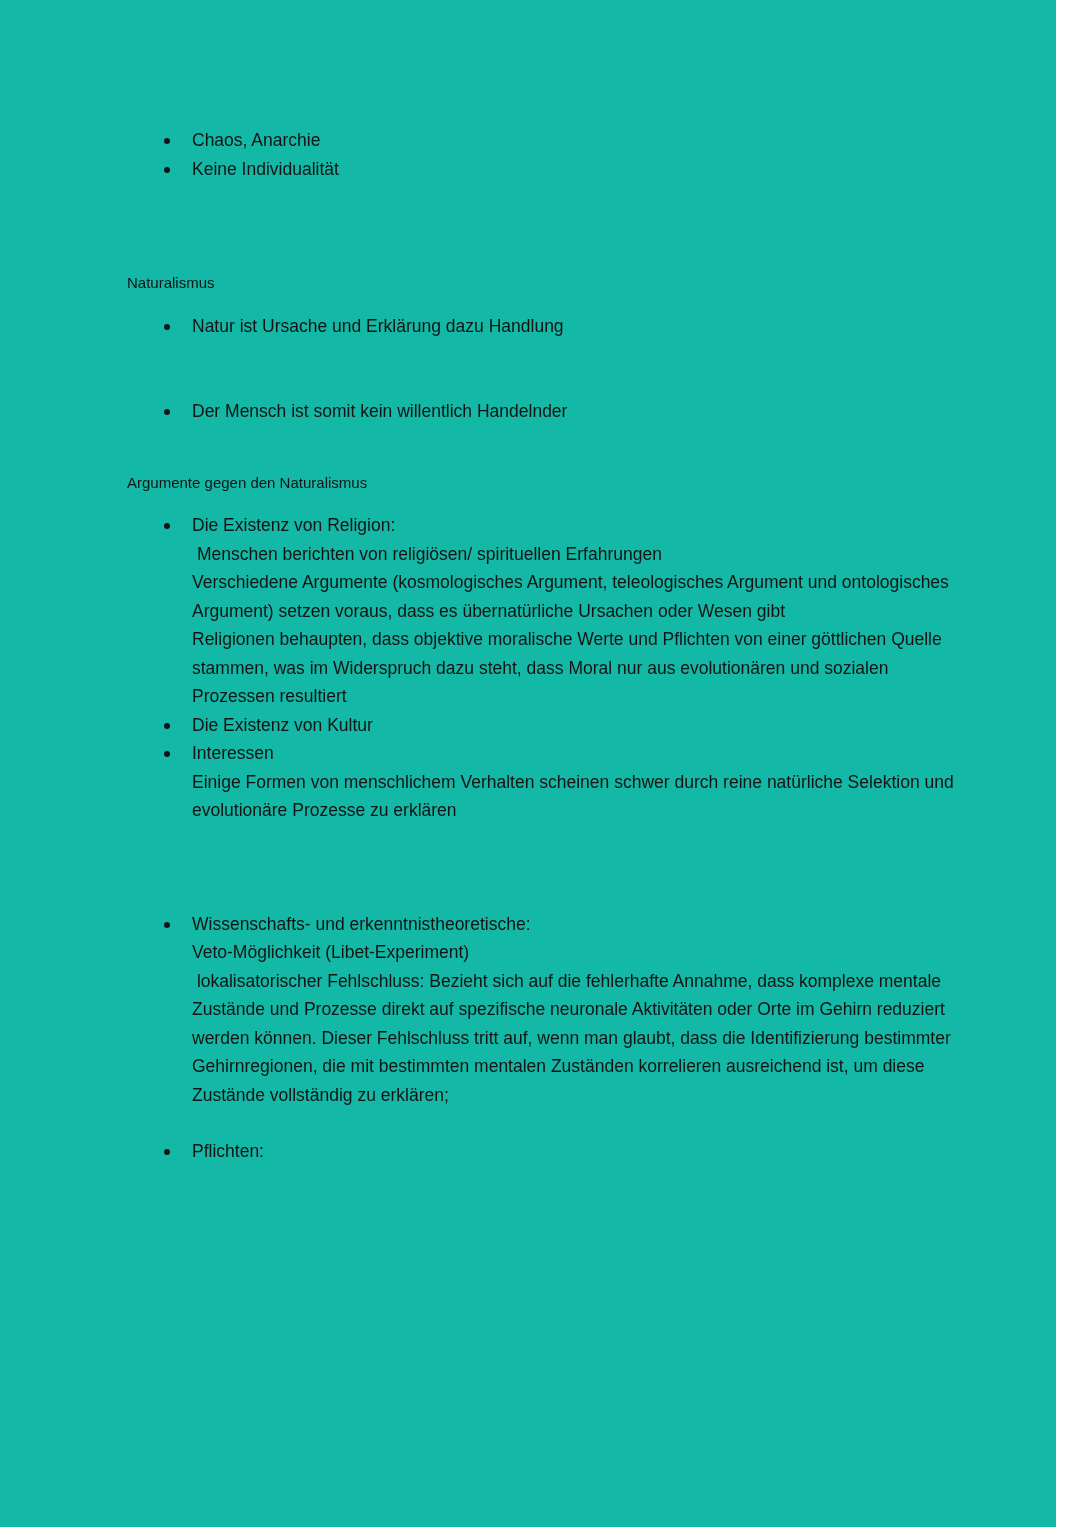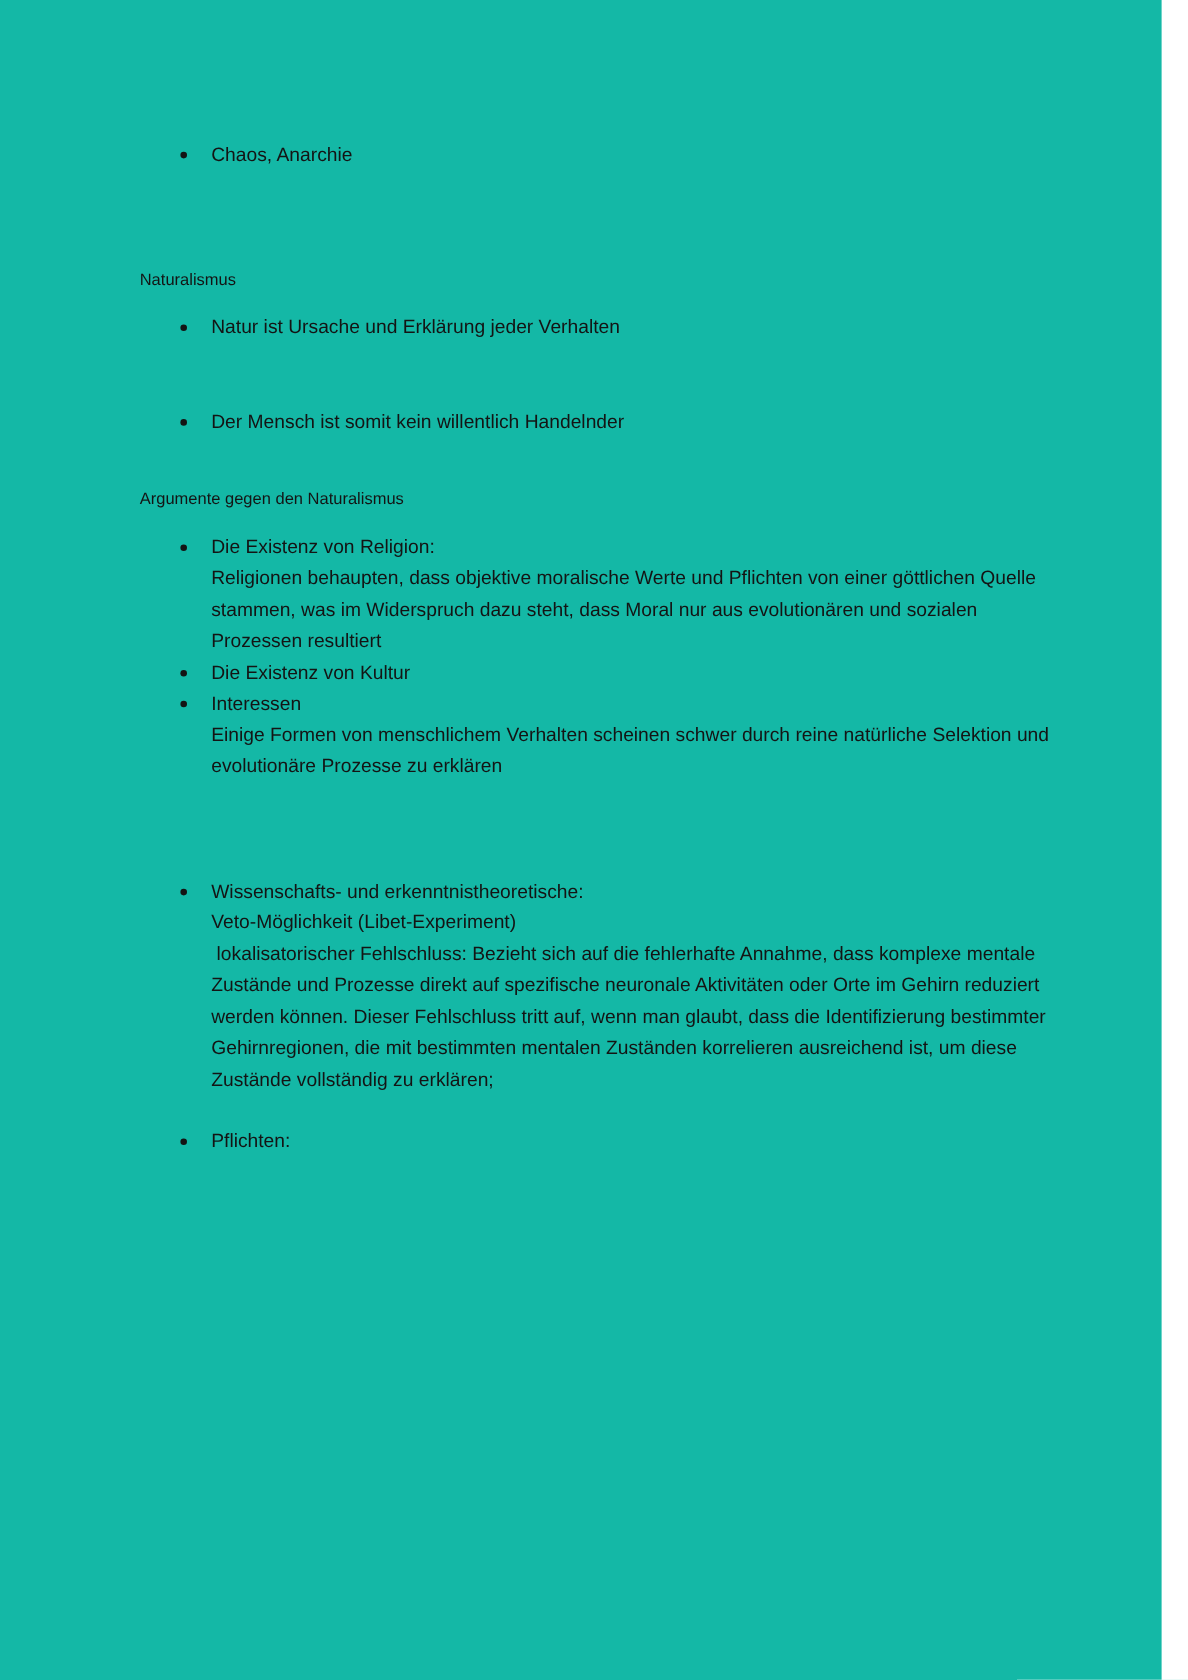--- a/index.html
+++ b/index.html
@@ -84,51 +84,56 @@
 </head>
 <body>
 
 <div class="page">
   <div class="content">
 
     <ul class="bullets">
       <li>
         <span class="lead">Chaos, Anarchie</span>
       </li>
+      <li>
+        <span class="lead">Keine Individualität</span>
+      </li>
     </ul>
 
     <div class="sp-xl"></div>
 
     <div class="heading">Naturalismus</div>
 
     <div class="sp-xs"></div>
 
     <ul class="bullets">
       <li>
-        <span class="lead">Natur ist Ursache und Erklärung jeder Verhalten</span>
+        <span class="lead">Natur ist Ursache und Erklärung dazu Handlung</span>
       </li>
     </ul>
 
     <div class="sp-lg"></div>
 
     <ul class="bullets">
       <li>
         <span class="lead">Der Mensch ist somit kein willentlich Handelnder</span>
       </li>
     </ul>
 
     <div class="sp-md"></div>
 
     <div class="heading">Argumente gegen den Naturalismus</div>
 
     <div class="sp-xs"></div>
 
     <ul class="bullets">
       <li>
         <span class="lead">Die Existenz von Religion:</span>
+        <span class="sub"> Menschen berichten von religiösen/ spirituellen Erfahrungen</span>
+        <span class="sub">Verschiedene Argumente (kosmologisches Argument, teleologisches Argument und ontologisches Argument) setzen voraus, dass es übernatürliche Ursachen oder Wesen gibt</span>
         <span class="sub">Religionen behaupten, dass objektive moralische Werte und Pflichten von einer göttlichen Quelle stammen, was im Widerspruch dazu steht, dass Moral nur aus evolutionären und sozialen Prozessen resultiert</span>
       </li>
       <li>
         <span class="lead">Die Existenz von Kultur</span>
       </li>
       <li>
         <span class="lead">Interessen</span>
         <span class="sub">Einige Formen von menschlichem Verhalten scheinen schwer durch reine natürliche Selektion und evolutionäre Prozesse zu erklären</span>
       </li>
     </ul>

